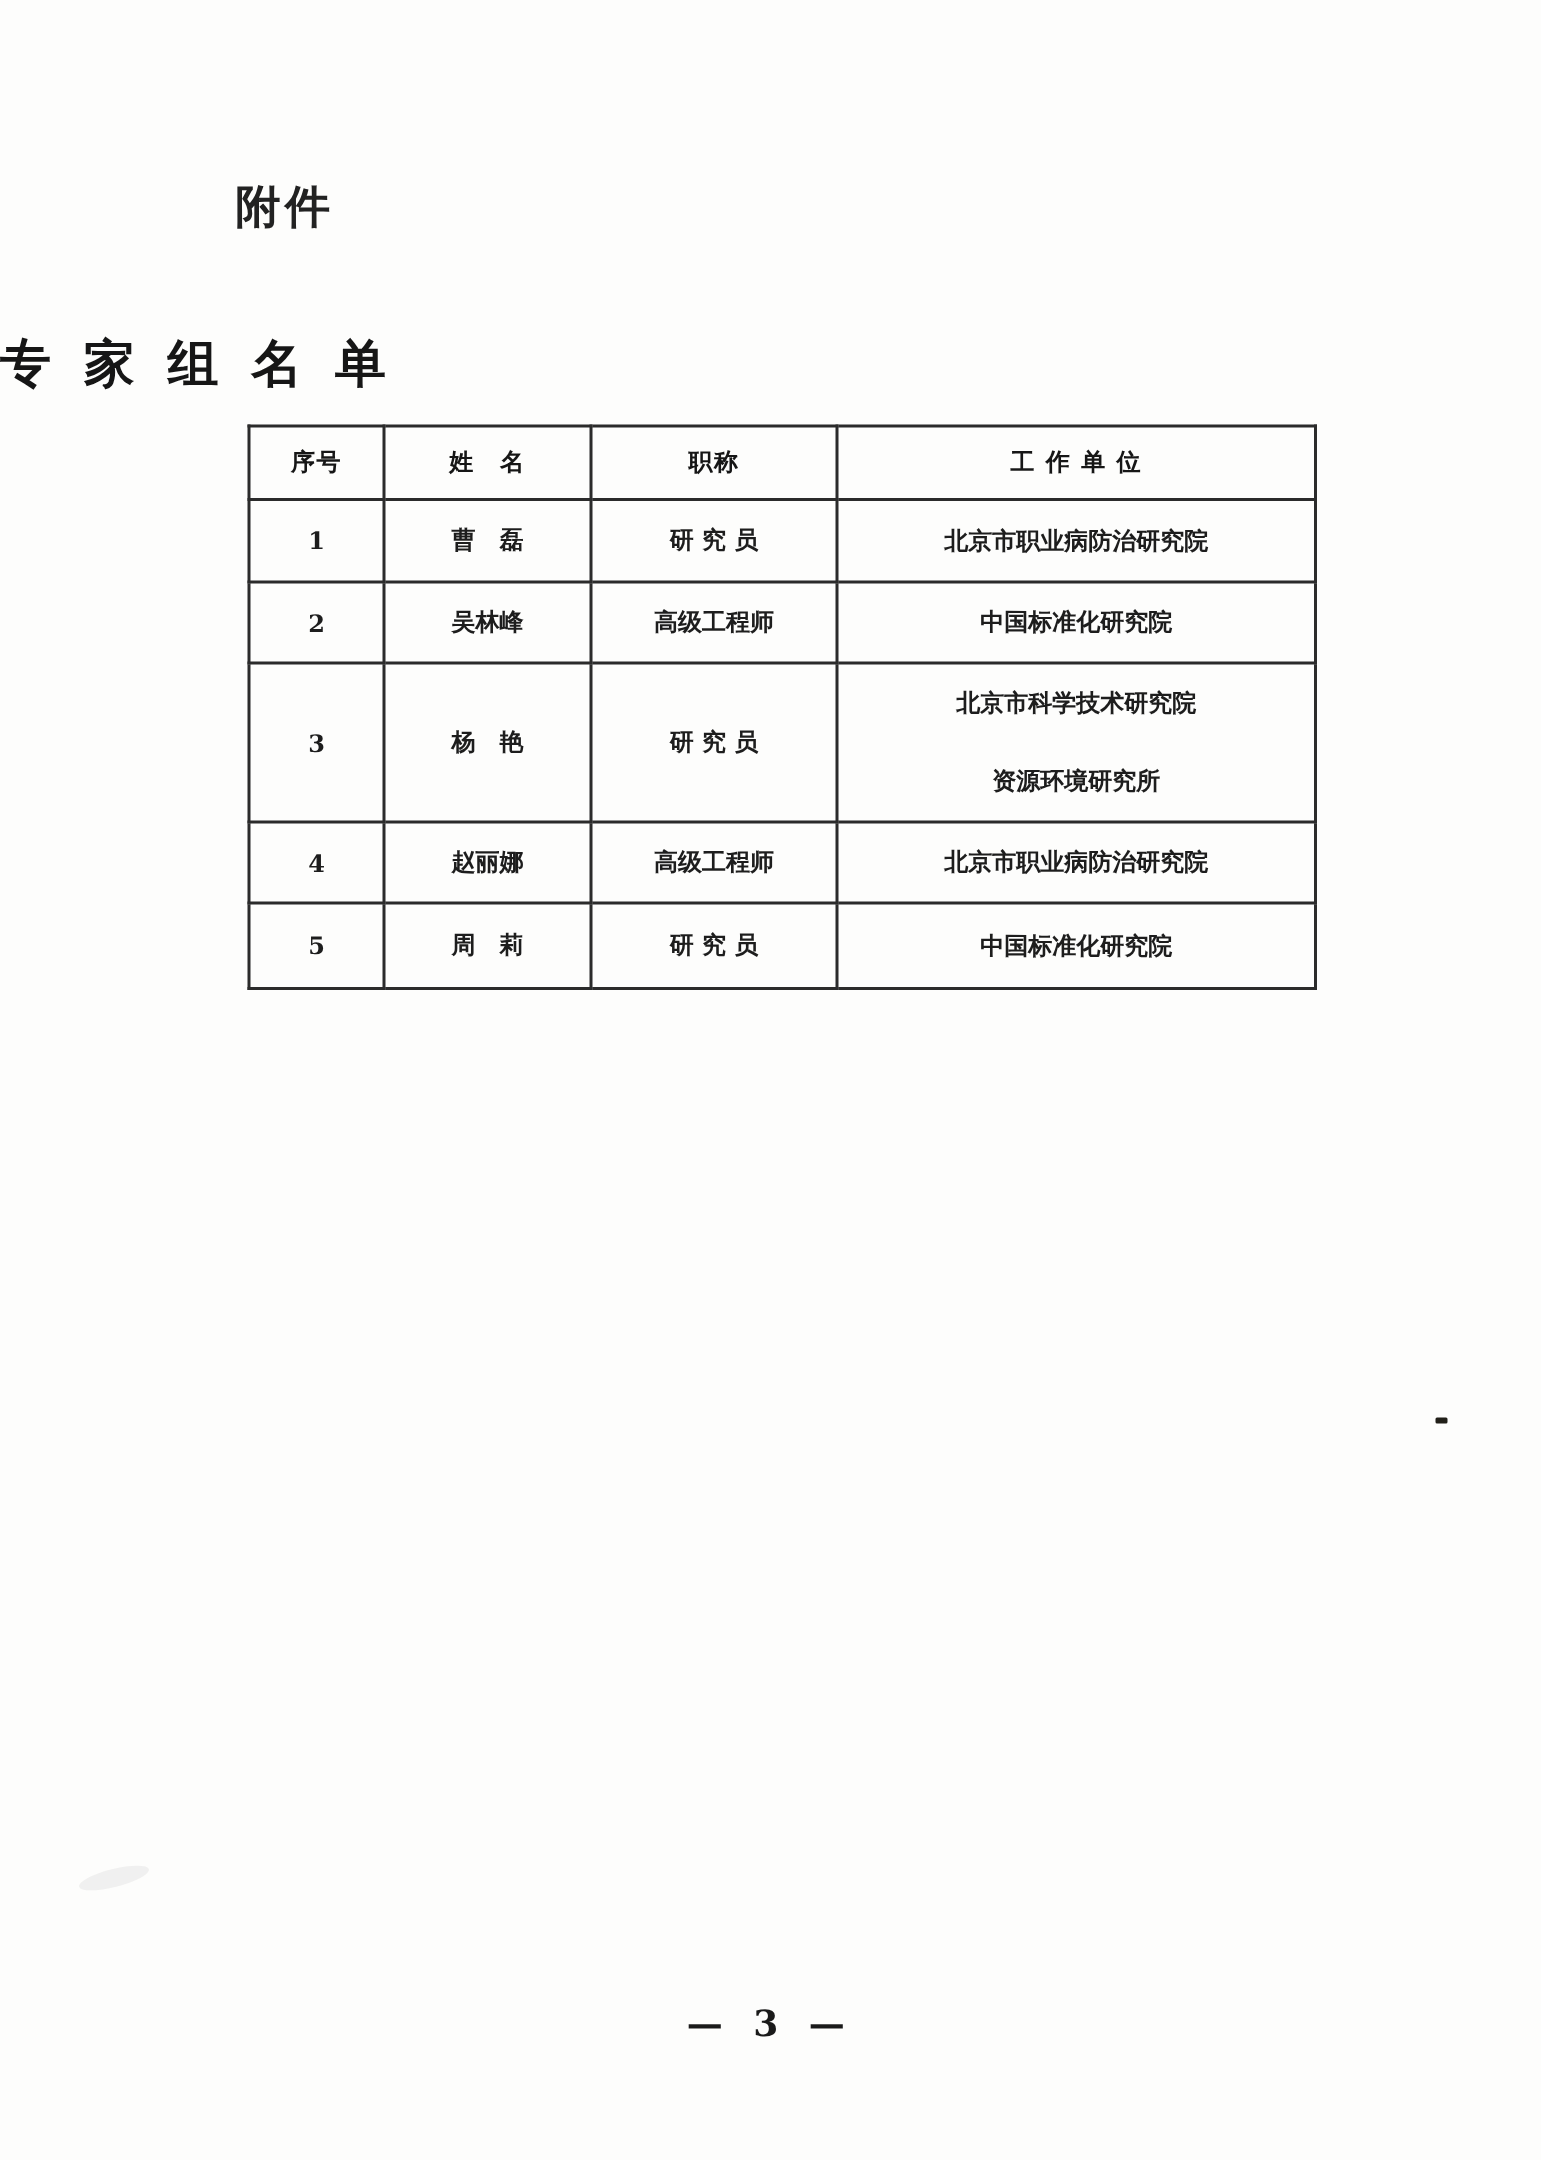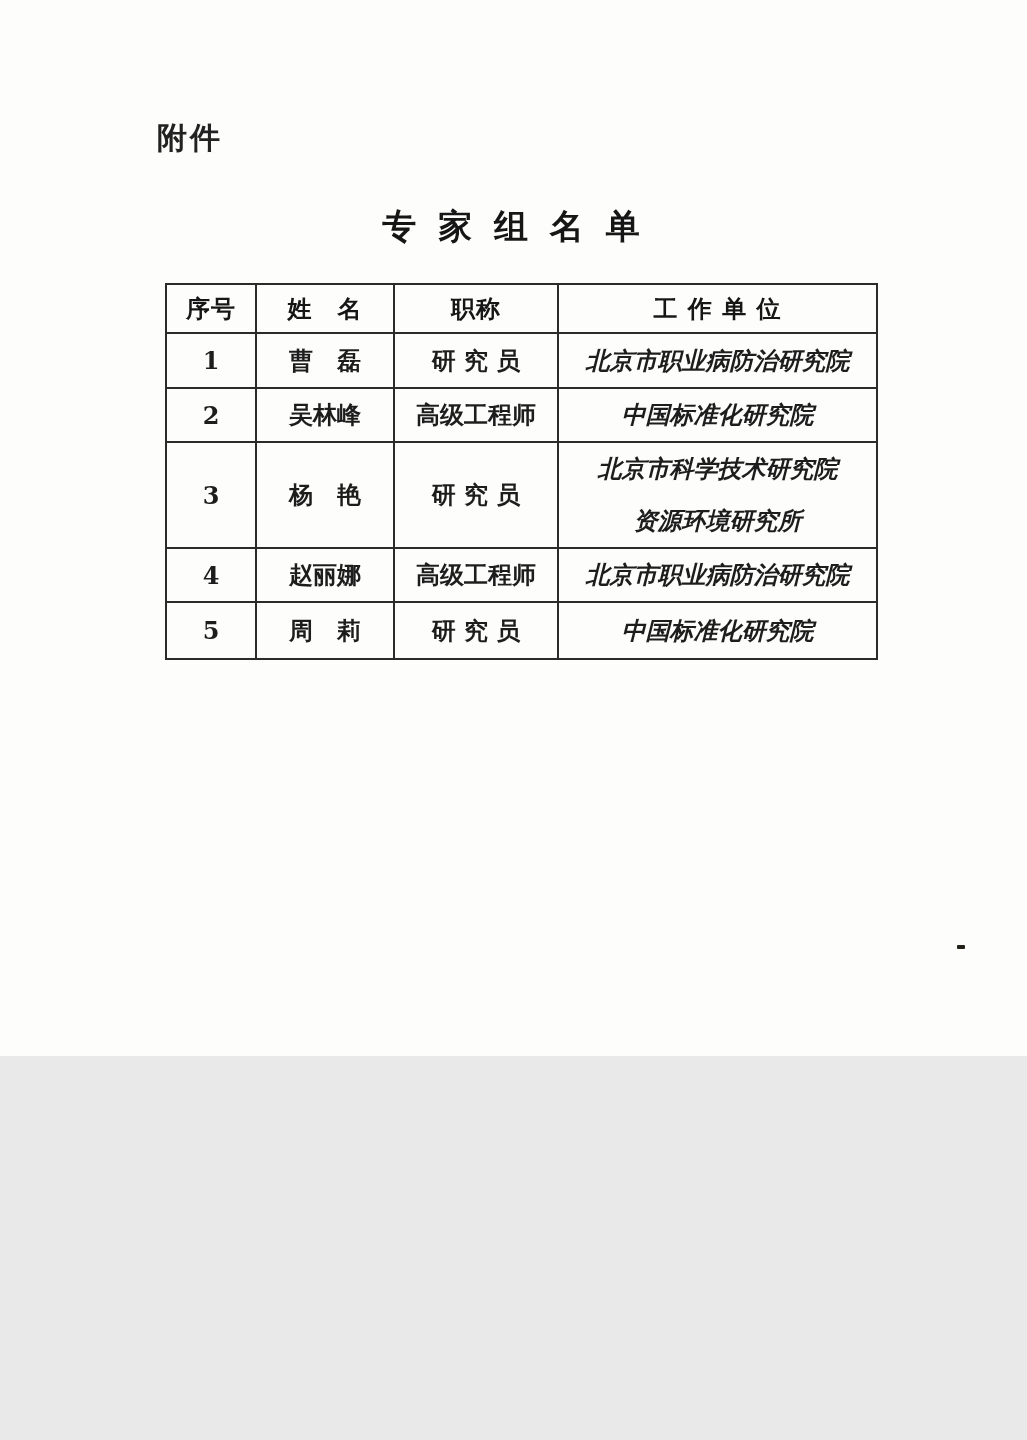--- a/index.html
+++ b/index.html
@@ -3,83 +3,82 @@
 <meta charset="utf-8">
 <style>
   html, body {
     margin: 0;
     padding: 0;
     background: #e9e9e9;
   }
   .page {
     position: relative;
     width: 1027px;
-    height: 1056px;
+    height: 1440px;
     margin: 0 auto;
     background: #fdfdfc;
     overflow: hidden;
     font-family: "DejaVu Serif", "Liberation Serif", serif;
     color: #1f1f1f;
   }
   .attachment-label {
     position: absolute;
     left: 157px;
     top: 118px;
     font-size: 30px;
     font-weight: 600;
     letter-spacing: 3px;
     color: #222;
   }
   .doc-title {
     position: absolute;
     left: 0;
-    top: 204px;
+    top: 220px;
     width: 1027px;
-    text-align: center;
+    text-align: left;
     font-size: 34px;
     font-weight: 700;
     letter-spacing: 5px;
     color: #161616;
   }
   table.experts {
     position: absolute;
     left: 165px;
     top: 283px;
     width: 711px;
     border-collapse: collapse;
     table-layout: fixed;
   }
   table.experts th,
   table.experts td {
     border: 2px solid #2b2b2b;
     text-align: center;
     vertical-align: middle;
     padding: 0 4px;
-    font-size: 24px;
+    font-size: 16px;
     color: #1d1d1d;
     overflow: hidden;
   }
   table.experts th {
     font-weight: 700;
     letter-spacing: 1px;
     color: #161616;
   }
   table.experts td {
     font-weight: 600;
   }
   tr.r-header { height: 49px; }
   tr.r-1 { height: 55px; }
   tr.r-2 { height: 53px; }
   tr.r-3 { height: 105px; }
   tr.r-4 { height: 52px; }
   tr.r-5 { height: 57px; }
   td.org-cell {
     white-space: pre-line;
     line-height: 52px;
-    font-style: italic;
   }
   .page-number {
     position: absolute;
     left: 0;
     top: 1334px;
     width: 1027px;
     text-align: center;
     font-size: 24px;
     font-weight: 600;
     letter-spacing: 6px;

